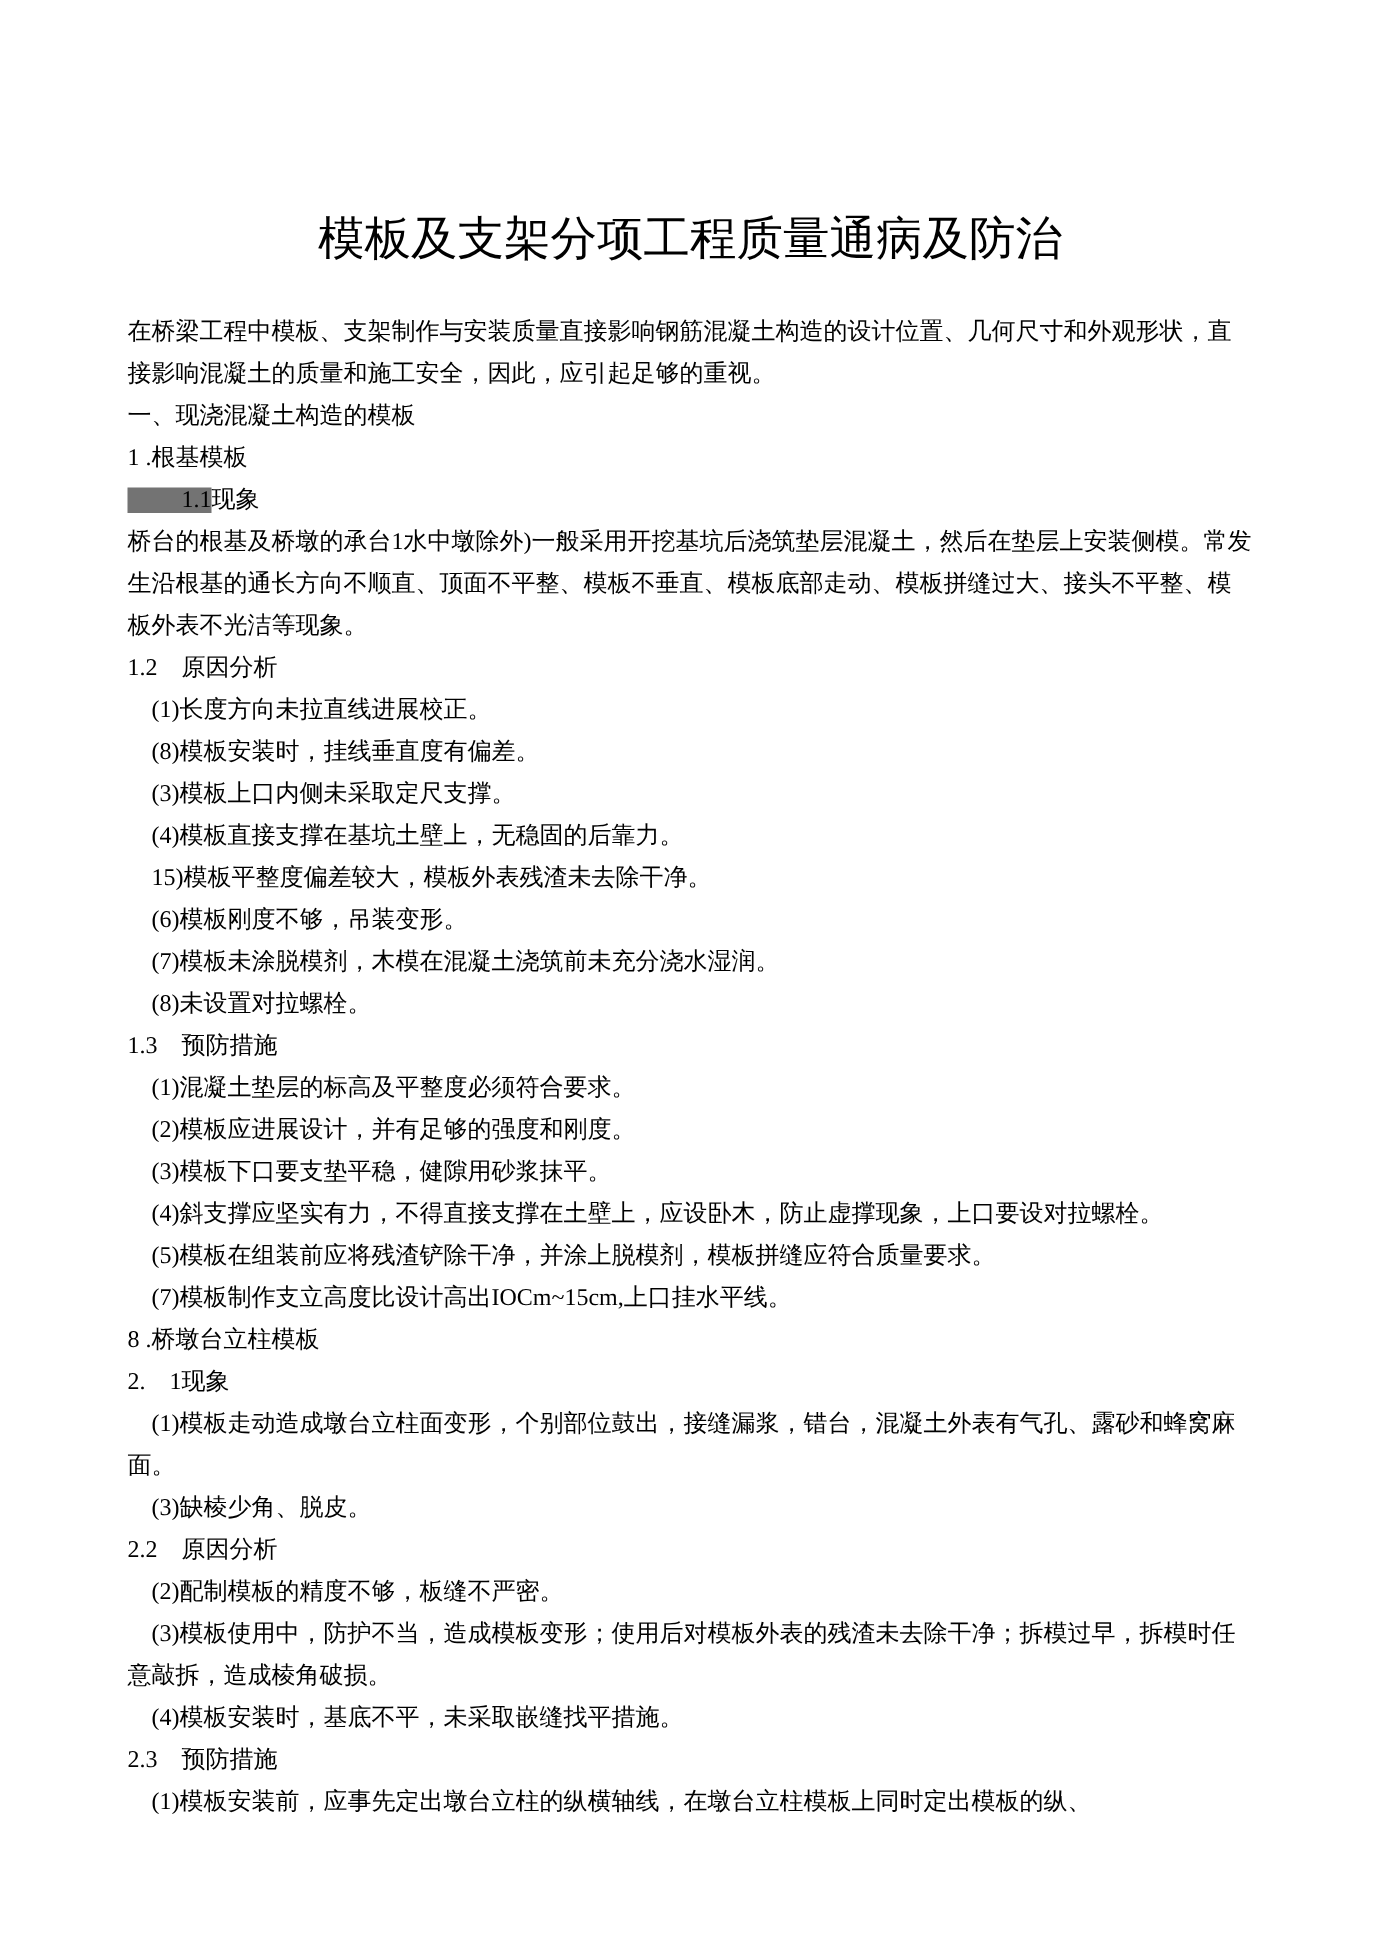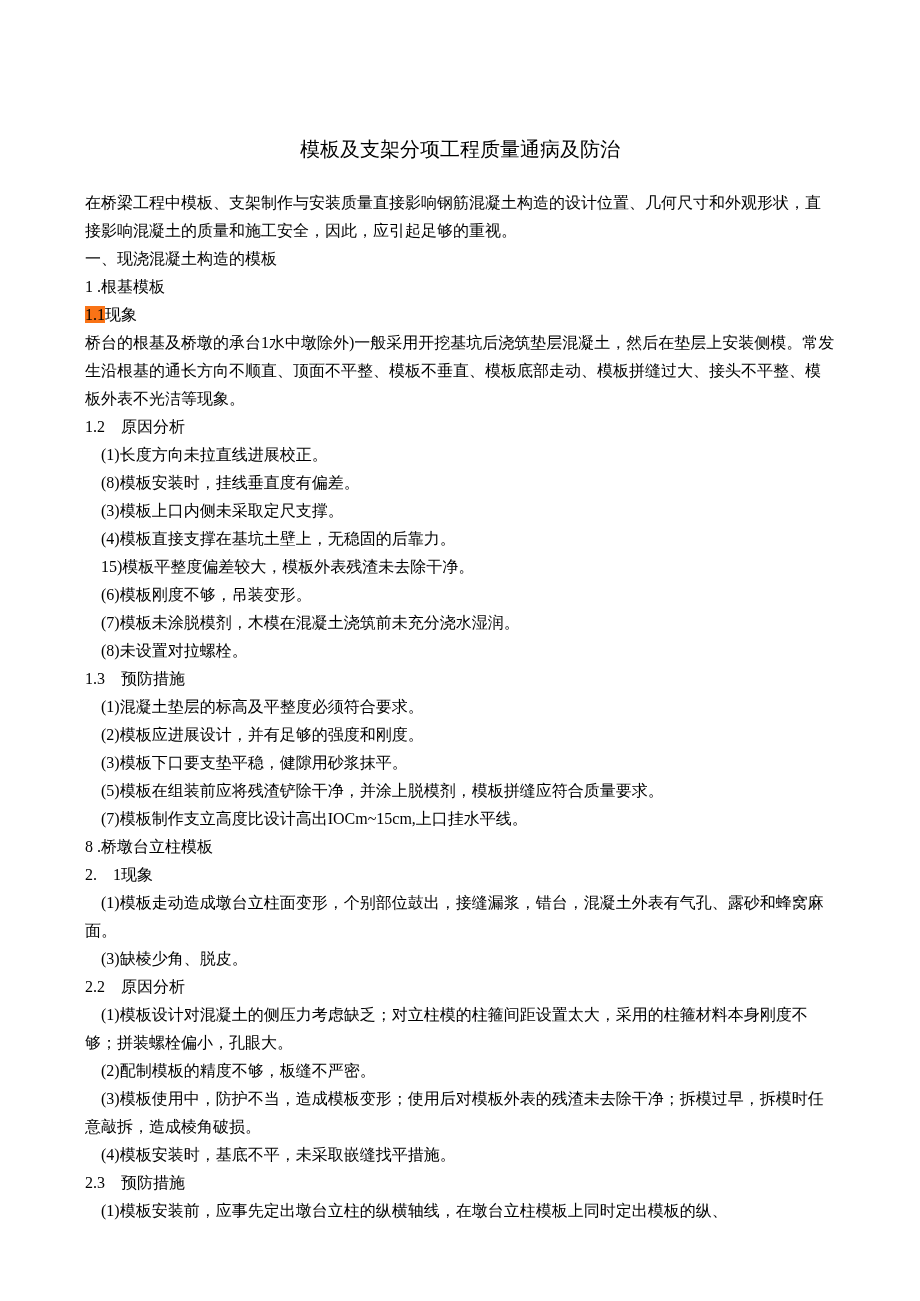--- a/index.html
+++ b/index.html
@@ -8,30 +8,31 @@
       padding: 100px 85px;
       background: white;
       font-size: 16px;
       line-height: 1.75;
       color: #000;
       width: 920px;
       box-sizing: border-box;
     }
     .title {
       text-align: center;
-      font-size: 20px;
+      font-size: 31px;
       margin-bottom: 22px;
       font-weight: normal;
       margin-top: 32px;
     }
     .para {
       margin: 0;
     }
     .highlight {
-      background-color: #f97316;
+      background-color: #737373;
+      padding-left: 36px;
     }
     .indent {
       text-indent: 1em;
     }
   </style>
 </head>
 <body>
 
 <h1 class="title">模板及支架分项工程质量通病及防治</h1>
 
@@ -49,32 +50,32 @@
     <p class="para indent">15)模板平整度偏差较大，模板外表残渣未去除干净。</p>
     <p class="para indent">(6)模板刚度不够，吊装变形。</p>
     <p class="para indent">(7)模板未涂脱模剂，木模在混凝土浇筑前未充分浇水湿润。</p>
     <p class="para indent">(8)未设置对拉螺栓。</p>
   </div>
 <p class="para">1.3　预防措施</p>
 <div id="list-1-1-3">
     <p class="para indent">(1)混凝土垫层的标高及平整度必须符合要求。</p>
     <p class="para indent">(2)模板应进展设计，并有足够的强度和刚度。</p>
     <p class="para indent">(3)模板下口要支垫平稳，健隙用砂浆抹平。</p>
+    <p class="para indent">(4)斜支撑应坚实有力，不得直接支撑在土壁上，应设卧木，防止虚撑现象，上口要设对拉螺栓。</p>
     <p class="para indent">(5)模板在组装前应将残渣铲除干净，并涂上脱模剂，模板拼缝应符合质量要求。</p>
     <p class="para indent">(7)模板制作支立高度比设计高出IOCm~15cm,上口挂水平线。</p>
   </div>
 <p class="para">8 .桥墩台立柱模板</p>
 <p class="para">2.　1现象</p>
 <div id="list-2-1">
     <p class="para indent">(1)模板走动造成墩台立柱面变形，个别部位鼓出，接缝漏浆，错台，混凝土外表有气孔、露砂和蜂窝麻面。</p>
     <p class="para indent">(3)缺棱少角、脱皮。</p>
   </div>
 <p class="para">2.2　原因分析</p>
 <div id="list-2-2">
-    <p class="para indent">(1)模板设计对混凝土的侧压力考虑缺乏；对立柱模的柱箍间距设置太大，采用的柱箍材料本身刚度不够；拼装螺栓偏小，孔眼大。</p>
     <p class="para indent">(2)配制模板的精度不够，板缝不严密。</p>
     <p class="para indent">(3)模板使用中，防护不当，造成模板变形；使用后对模板外表的残渣未去除干净；拆模过早，拆模时任意敲拆，造成棱角破损。</p>
     <p class="para indent">(4)模板安装时，基底不平，未采取嵌缝找平措施。</p>
   </div>
 <p class="para">2.3　预防措施</p>
 <div id="list-2-3">
     <p class="para indent">(1)模板安装前，应事先定出墩台立柱的纵横轴线，在墩台立柱模板上同时定出模板的纵、</p>
   </div>
 
 </body></html>

